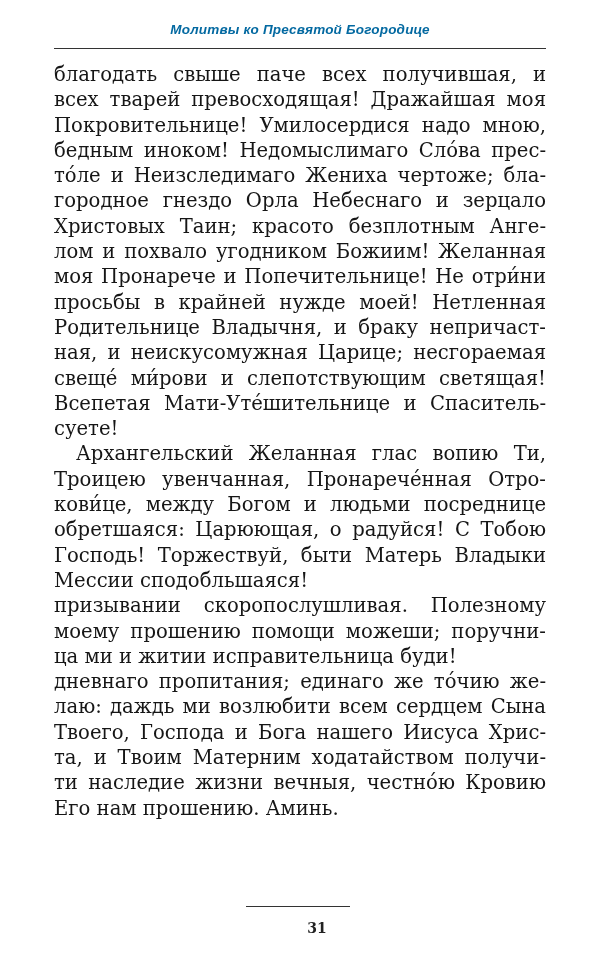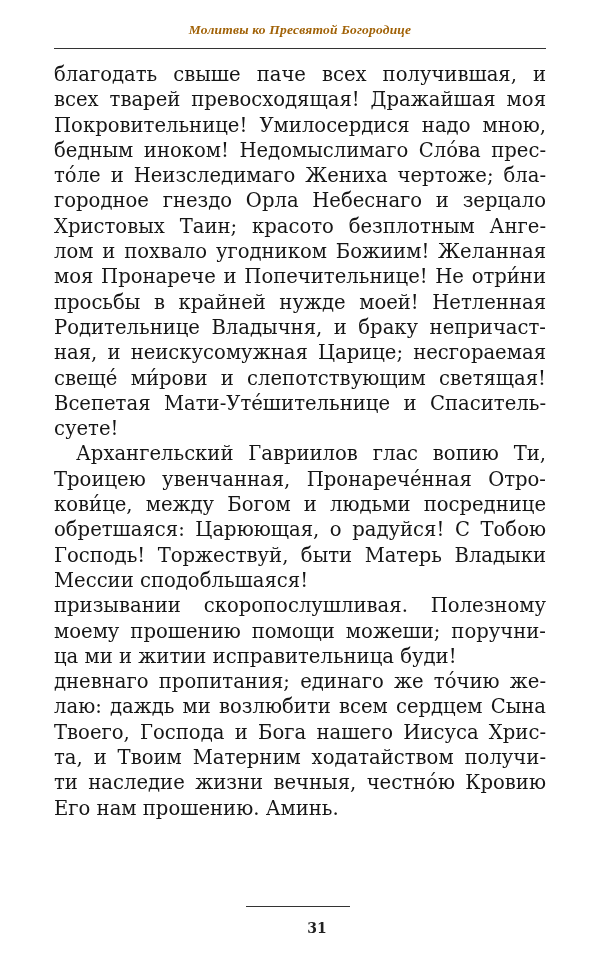--- a/index.html
+++ b/index.html
@@ -1,21 +1,21 @@
 <!DOCTYPE html>
 <html><head>
   <meta charset="utf-8">
   <style>
     html, body { margin: 0; padding: 0; background: #ffffff; }
     body { width: 600px; height: 966px; position: relative; overflow: hidden; color: #1a1a1a; }
     .running-head {
       position: absolute; left: 54px; top: 22px; width: 492px;
       text-align: center;
-      font-family: Liberation Serif, serif; font-style: italic; font-weight: bold;
-      font-size: 13.5px; letter-spacing: 0.2px; color: #a16207;
+      font-family: Liberation Sans, sans-serif; font-style: italic; font-weight: bold;
+      font-size: 13.5px; letter-spacing: 0.2px; color: #0369a1;
     }
     .head-rule {
       position: absolute; left: 54px; top: 48px; width: 492px; height: 0;
       border-top: 1.3px solid #333;
     }
     .body-text {
       position: absolute; left: 54px; top: 62px; width: 492px;
       font-family: "DejaVu Serif", serif; font-size: 19.6px; line-height: 25.3px;
       color: #161616;
     }
@@ -51,21 +51,21 @@
   <span class="line">Христовых Таин; красото безплотным Анге-</span>
   <span class="line">лом и похвало угодником Божиим! Желанная</span>
   <span class="line">моя Пронарече и Попечительнице! Не отри́ни</span>
   <span class="line">просьбы в крайней нужде моей! Нетленная</span>
   <span class="line">Родительнице Владычня, и браку непричаст-</span>
   <span class="line">ная, и неискусомужная Царице; несгораемая</span>
   <span class="line">свеще́ ми́рови и слепотствующим светящая!</span>
   <span class="line">Всепетая Мати-Уте́шительнице и Спаситель-</span>
   <span class="line last">суете!</span>
 
-  <span class="line indent">Архангельский Гавриилов глас вопию Ти,</span>
+  <span class="line indent">Архангельский Желанная глас вопию Ти,</span>
   <span class="line">Троицею увенчанная, Пронарече́нная Отро-</span>
   <span class="line">кови́це, между Богом и людьми посреднице</span>
   <span class="line">обретшаяся: Царюющая, о радуйся! С Тобою</span>
   <span class="line">Господь! Торжествуй, быти Матерь Владыки</span>
   <span class="line last">Мессии сподобльшаяся!</span>
 
   <span class="line">призывании скоропослушливая. Полезному</span>
   <span class="line">моему прошению помощи можеши; поручни-</span>
   <span class="line last">ца ми и житии исправительница буди!</span>
 

